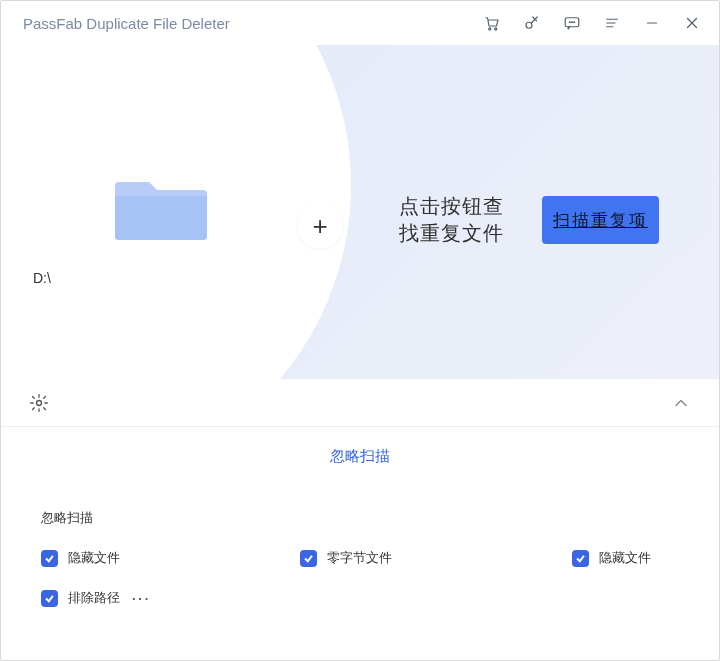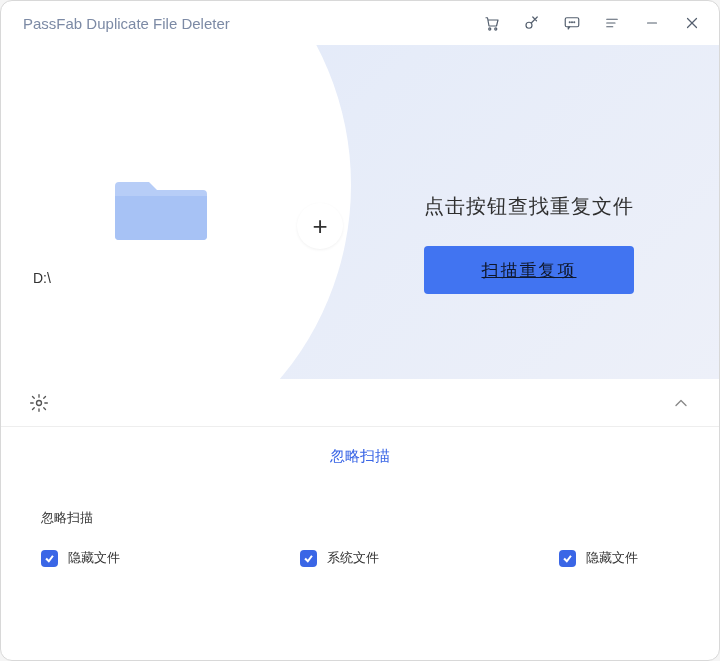--- a/index.html
+++ b/index.html
@@ -1,18 +1,18 @@
 <!DOCTYPE html>
 <html><head>
 <meta charset="utf-8">
 <style>
   * { margin: 0; padding: 0; box-sizing: border-box; }
   body { font-family: "Microsoft YaHei", "Segoe UI", sans-serif; background: #f5f5f5; display: flex; justify-content: center; align-items: center; height: 100vh; }
   .window {
-    width: 720px; height: 661px; background: #fff; border: 1px solid #d8d8d8; border-radius: 12px;
+    width: 720px; height: 661px; background: #fff; border: 1px solid #d8d8d8; border-radius: 2px;
     display: flex; flex-direction: column; overflow: hidden; position: relative;
   }
   .titlebar {
     height: 44px; display: flex; align-items: center; justify-content: space-between;
     padding: 0 18px 0 22px; position: relative; z-index: 2;
   }
   .title { color: #7c8aa5; font-size: 15px; font-weight: 400; }
   .tb-icons { display: flex; align-items: center; gap: 22px; }
   .tb-icon { width: 18px; height: 18px; display: flex; align-items: center; justify-content: center; cursor: pointer; color: #55606f; }
   .tb-icon svg { width: 100%; height: 100%; stroke: currentColor; fill: none; stroke-width: 1.6; stroke-linecap: round; stroke-linejoin: round; }
@@ -37,21 +37,21 @@
 
   .plus-btn {
     position: absolute; width: 46px; height: 46px; border-radius: 50%;
     background: #fff; left: 296px; top: 158px; display: flex; align-items: center; justify-content: center;
     box-shadow: 0 1px 3px rgba(0,0,0,.06); cursor: pointer;
   }
   .plus-btn span { font-size: 26px; color: #333; line-height: 1; }
 
   .cta {
     position: absolute; right: 60px; top: 148px; width: 260px;
-    display: flex; flex-direction: column; align-items: center; gap: 26px;
+    display: flex; flex-direction: row; align-items: center; gap: 26px;
   }
   .cta-text { font-size: 20px; color: #2f2f2f; letter-spacing: 1px; }
   .scan-btn {
     background: #4174f1; color: #0f172a; border: none; border-radius: 4px;
     width: 210px; height: 48px; font-size: 17px; cursor: pointer; letter-spacing: 2px; text-decoration: underline;
   }
 
   .settings-bar {
     height: 48px; border-bottom: 1px solid #eee; display: flex; align-items: center; justify-content: space-between; padding: 0 28px;
   }
@@ -176,26 +176,37 @@
             </svg>
           </span>
         <span>隐藏文件</span>
       </label>
       <label class="check-item">
         <span class="checkbox">
             <svg viewBox="0 0 16 16">
               <polyline points="3 8 7 12 13 4"></polyline>
             </svg>
           </span>
-        <span>系统文件</span>
+        <span>零字节文件</span>
       </label>
       <label class="check-item">
         <span class="checkbox">
             <svg viewBox="0 0 16 16">
               <polyline points="3 8 7 12 13 4"></polyline>
             </svg>
           </span>
         <span>隐藏文件</span>
       </label>
     </div>
+    <div class="check-row">
+      <label class="check-item">
+        <span class="checkbox">
+            <svg viewBox="0 0 16 16">
+              <polyline points="3 8 7 12 13 4"></polyline>
+            </svg>
+          </span>
+        <span>排除路径</span>
+        <span class="dots">···</span>
+      </label>
+    </div>
   </div>
 
 </div>
 
 </body></html>

